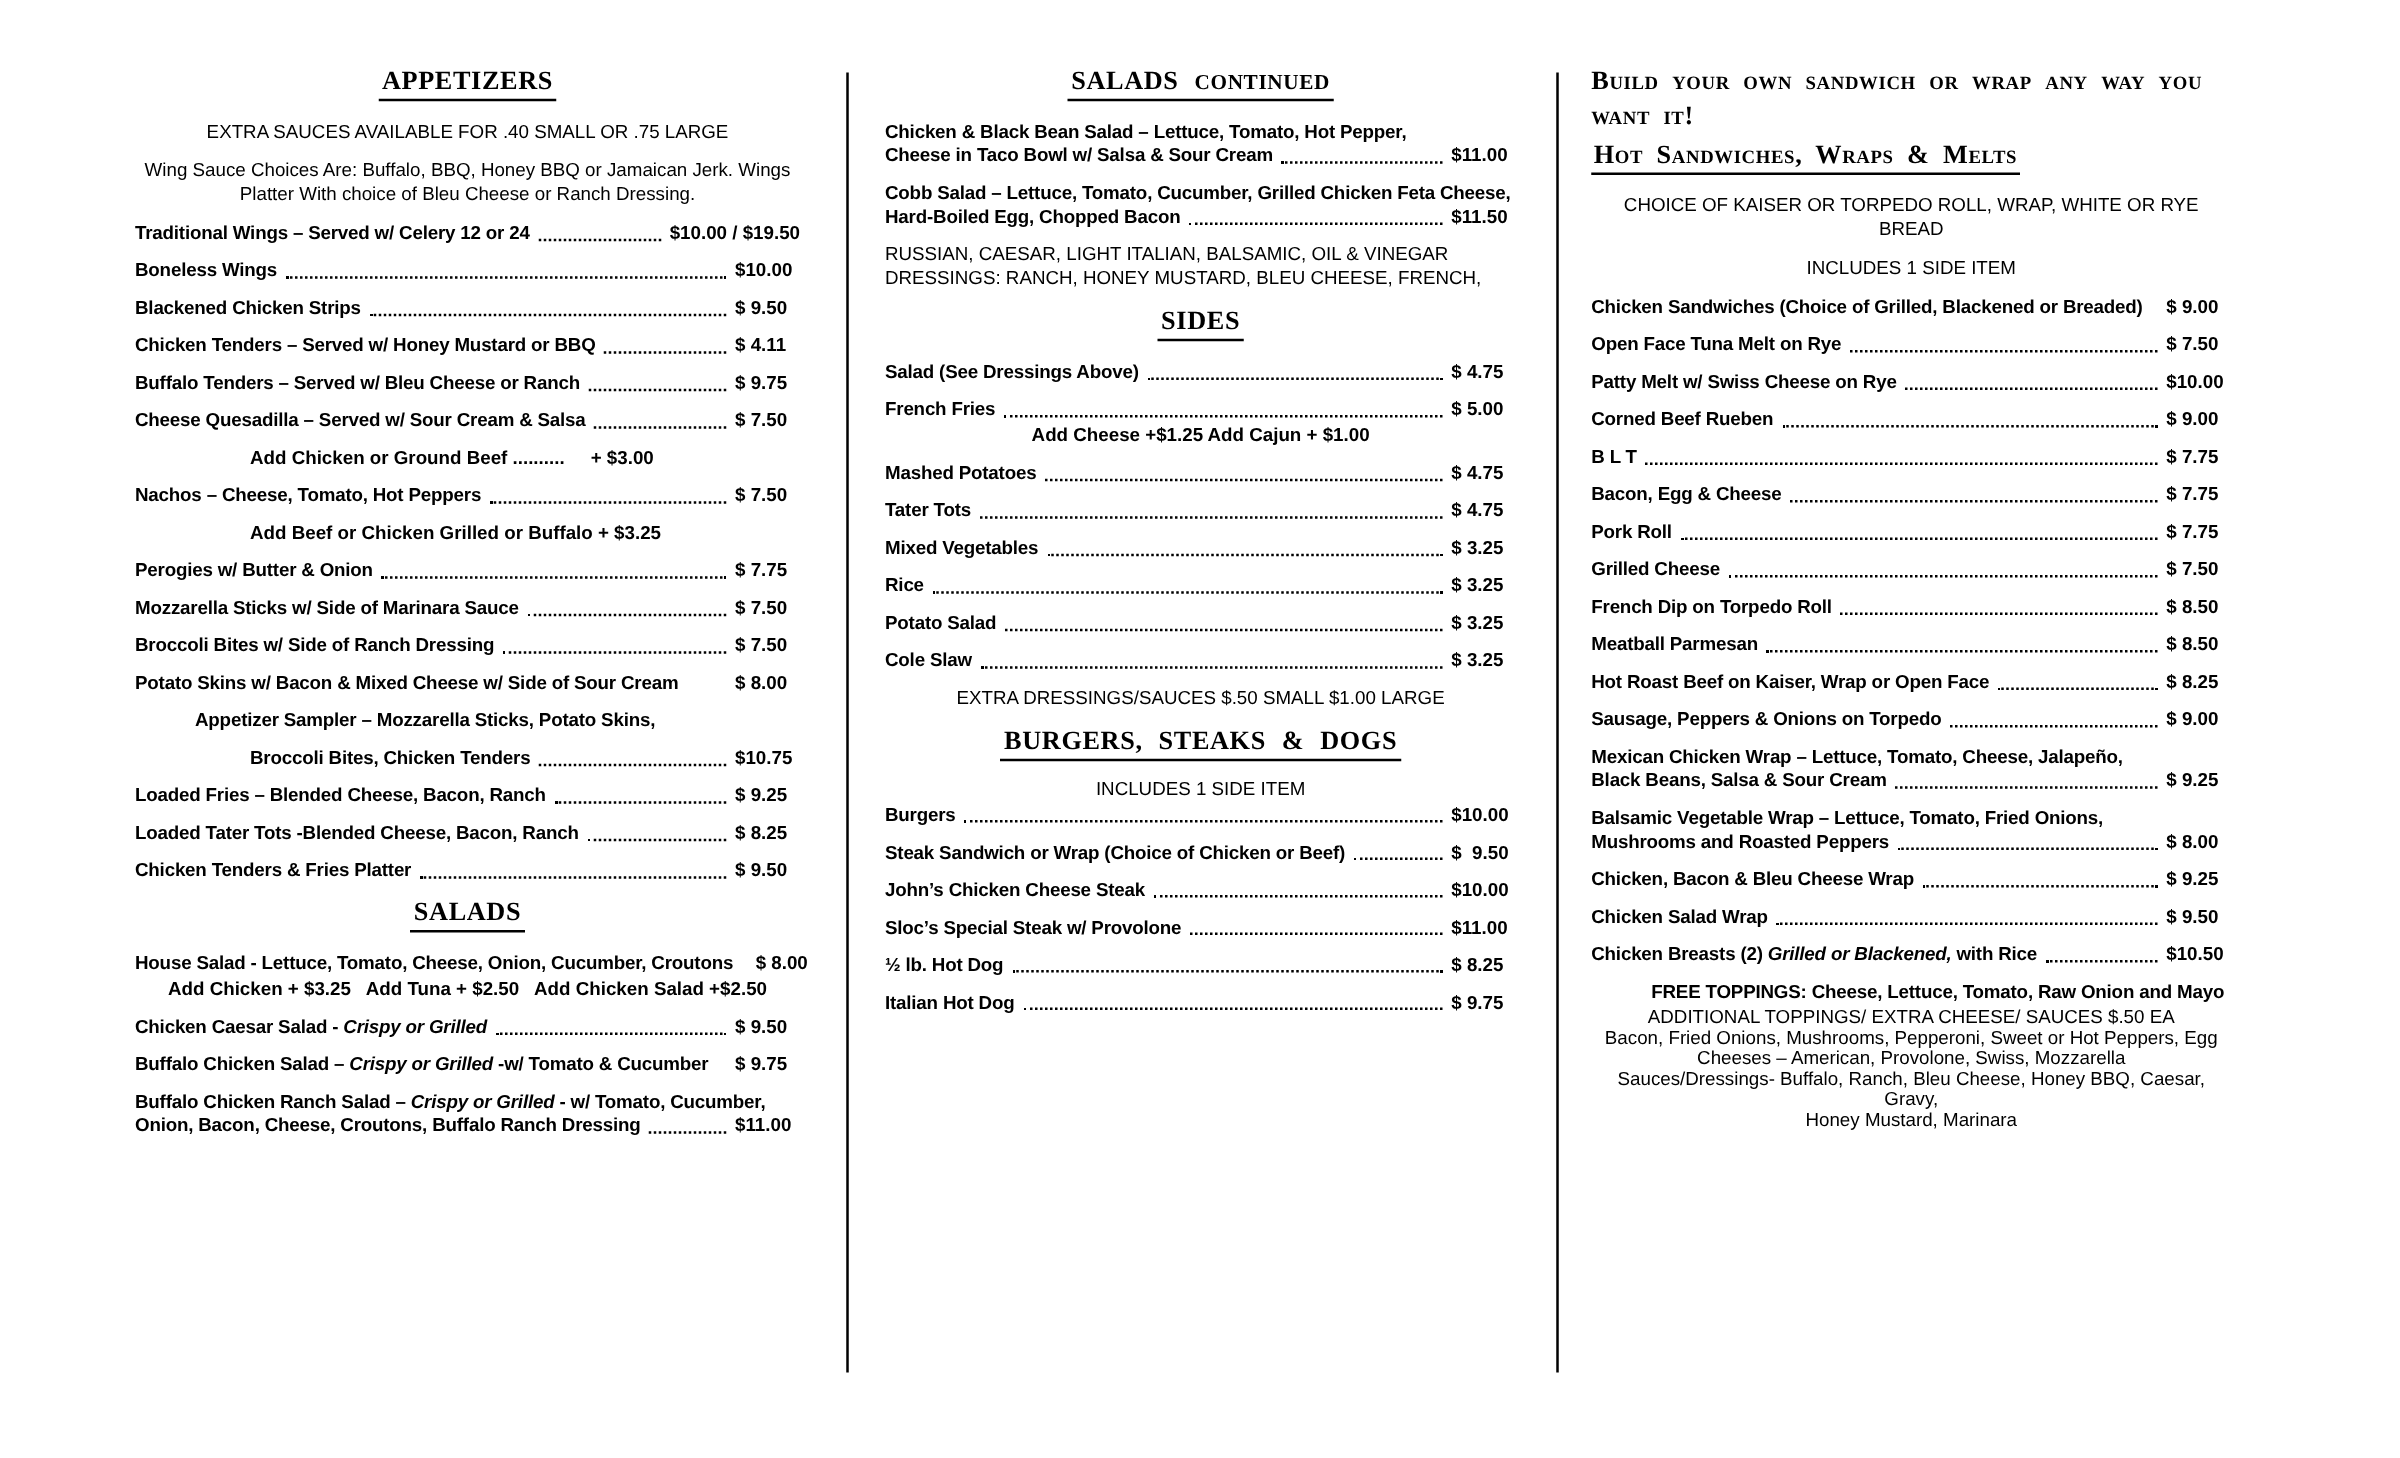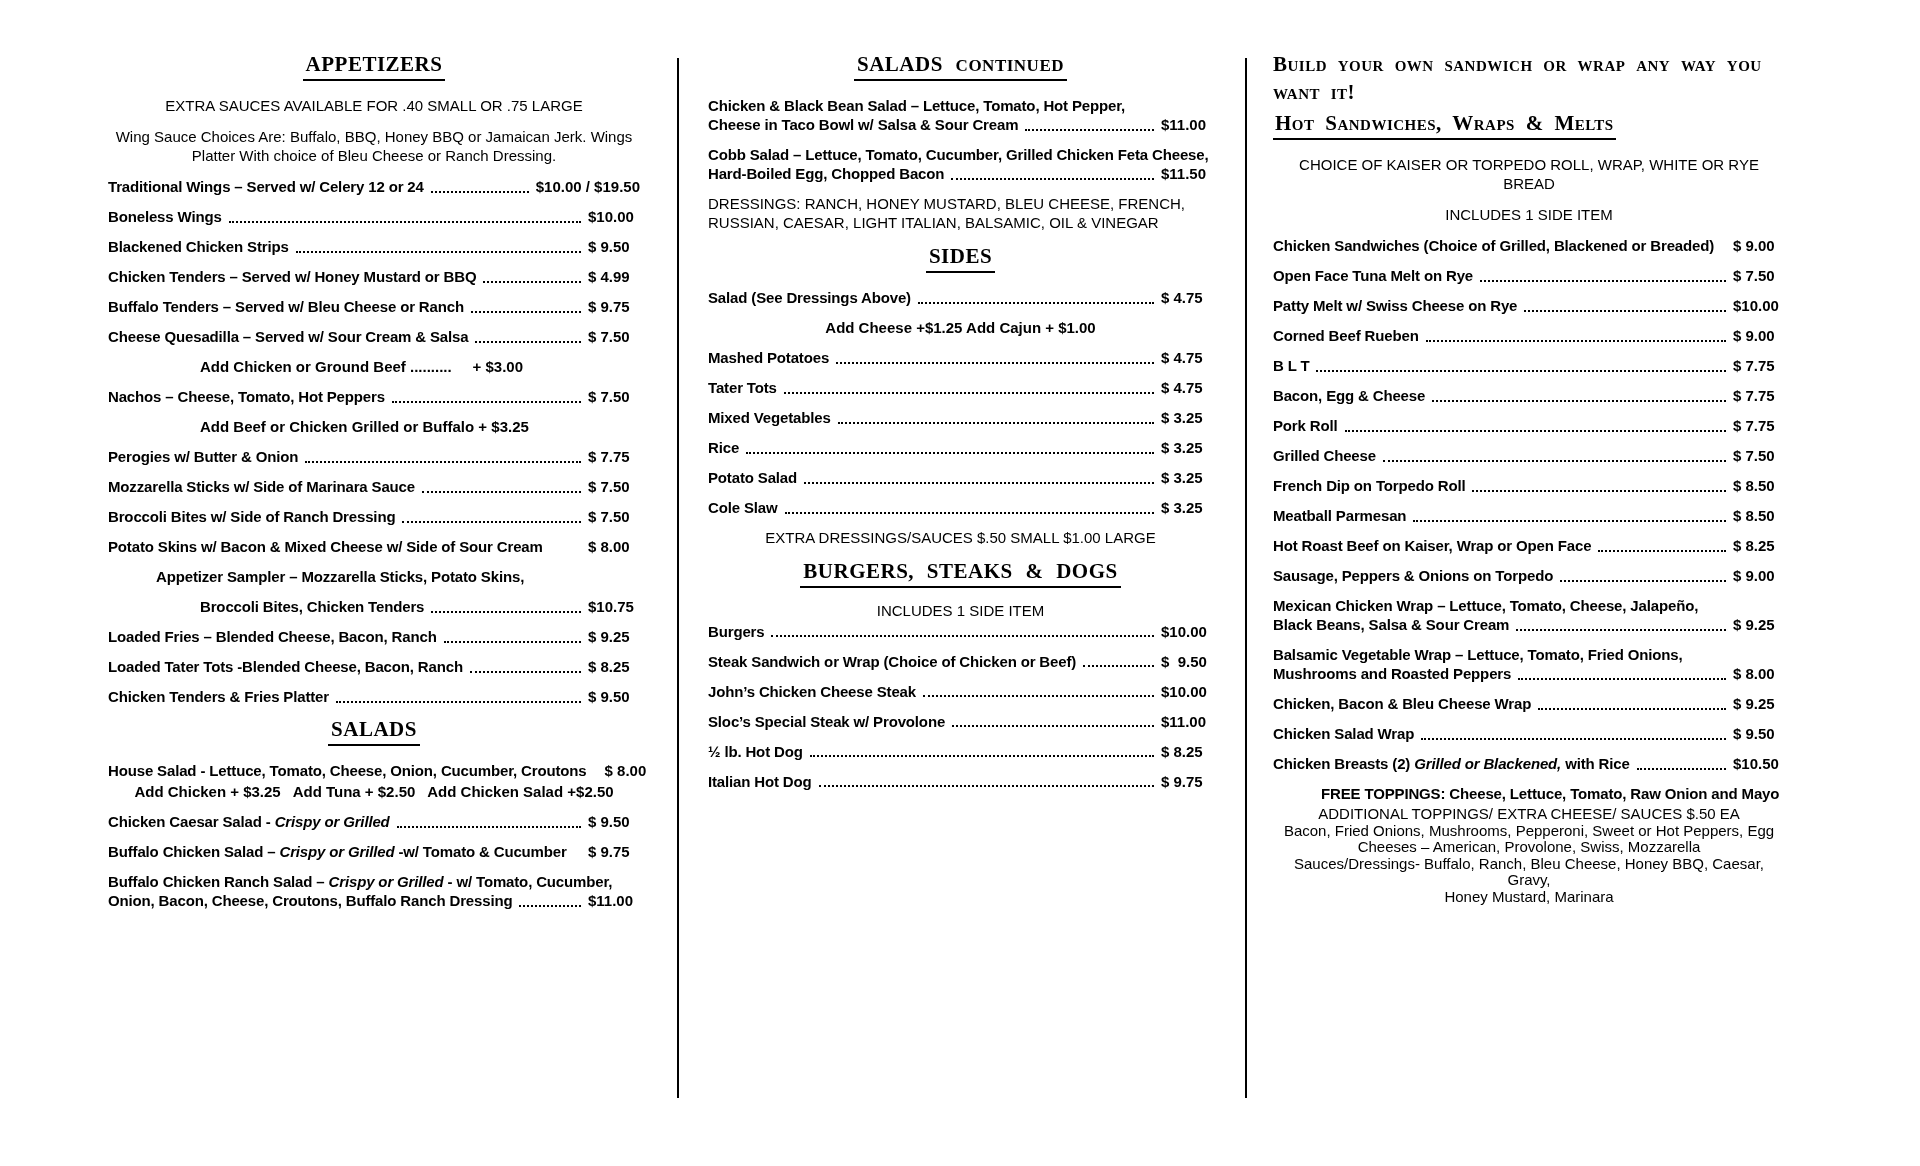--- a/index.html
+++ b/index.html
@@ -103,21 +103,21 @@
       <span class="price">$10.00</span>
     </div>
     <div class="row">
       <span class="iname">Blackened Chicken Strips</span>
       <span class="lead"></span>
       <span class="price">$ 9.50</span>
     </div>
     <div class="row">
       <span class="iname">Chicken Tenders – Served w/ Honey Mustard or BBQ</span>
       <span class="lead"></span>
-      <span class="price">$ 4.99</span>
+      <span class="price">$ 4.11</span>
     </div>
     <div class="row">
       <span class="iname">Buffalo Tenders – Served w/ Bleu Cheese or Ranch</span>
       <span class="lead"></span>
       <span class="price">$ 9.75</span>
     </div>
     <div class="row">
       <span class="iname">Cheese Quesadilla – Served w/ Sour Cream &amp; Salsa</span>
       <span class="lead"></span>
       <span class="price">$ 7.50</span>
@@ -208,28 +208,33 @@
     </div>
     <div class="i2">
       <div class="l1">Cobb Salad – Lettuce, Tomato, Cucumber, Grilled Chicken Feta Cheese,</div>
       <div class="row r0">
         <span class="iname">Hard-Boiled Egg, Chopped Bacon</span>
         <span class="lead"></span>
         <span class="price">$11.50</span>
       </div>
     </div>
     <div class="note left">
+      <div class="nline">RUSSIAN, CAESAR, LIGHT ITALIAN, BALSAMIC, OIL &amp; VINEGAR</div>
       <div class="nline">DRESSINGS: RANCH, HONEY MUSTARD, BLEU CHEESE, FRENCH,</div>
-      <div class="nline">RUSSIAN, CAESAR, LIGHT ITALIAN, BALSAMIC, OIL &amp; VINEGAR</div>
     </div>
     <div class="h"><span class="u"><span>SIDES</span></span></div>
     <div class="row">
       <span class="iname">Salad (See Dressings Above)</span>
       <span class="lead"></span>
       <span class="price">$ 4.75</span>
+    </div>
+    <div class="row tight">
+      <span class="iname">French Fries</span>
+      <span class="lead"></span>
+      <span class="price">$ 5.00</span>
     </div>
     <div class="sub center">Add Cheese +$1.25 Add Cajun + $1.00</div>
     <div class="row">
       <span class="iname">Mashed Potatoes</span>
       <span class="lead"></span>
       <span class="price">$ 4.75</span>
     </div>
     <div class="row">
       <span class="iname">Tater Tots</span>
       <span class="lead"></span>

